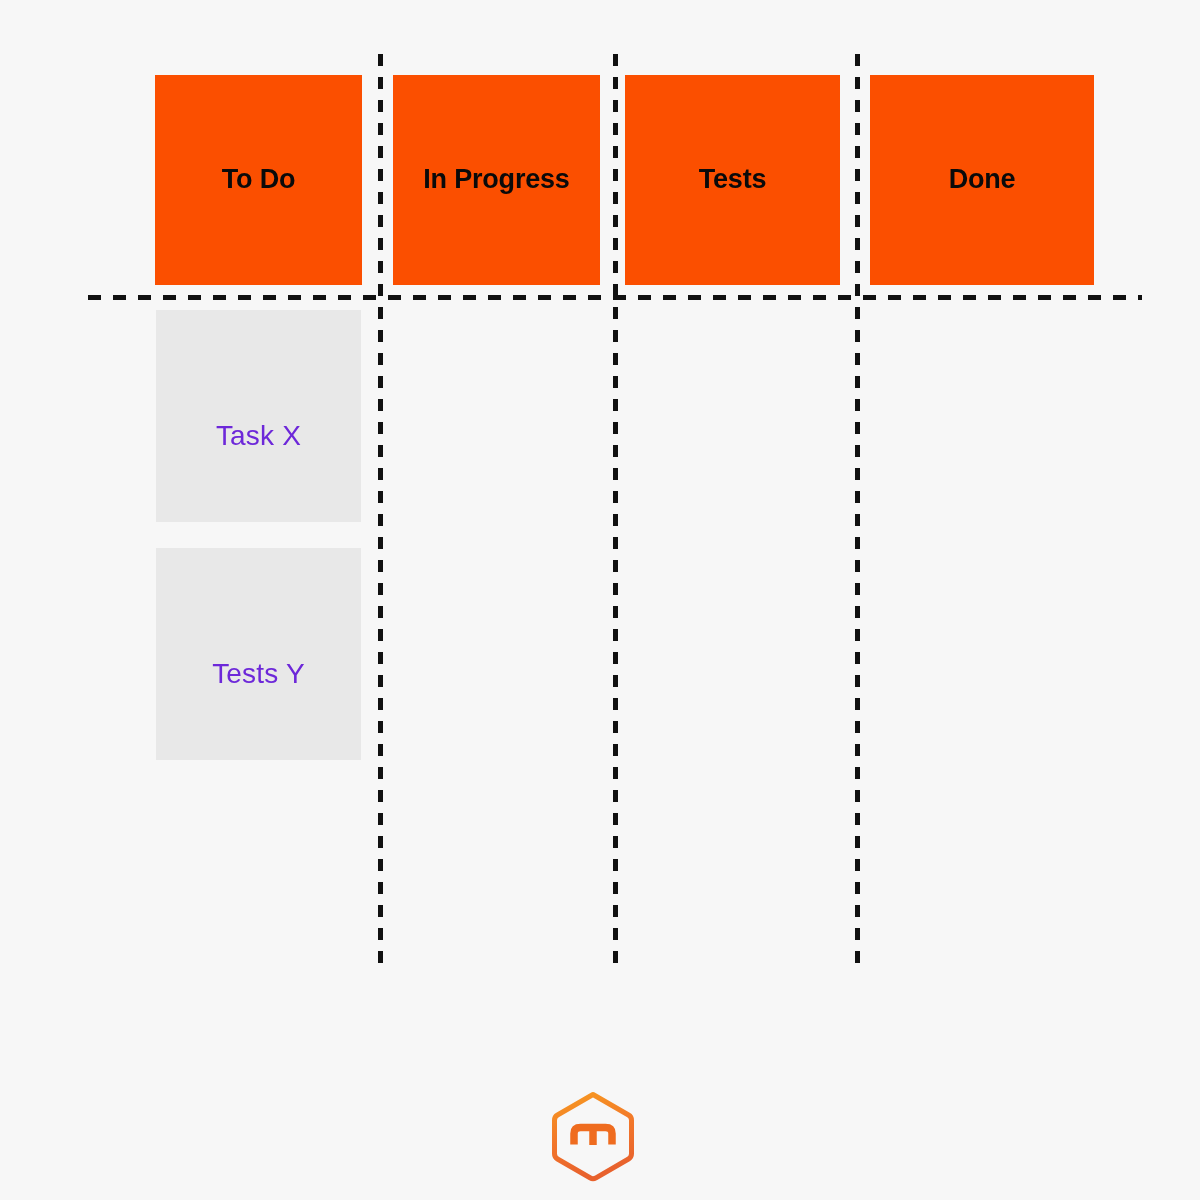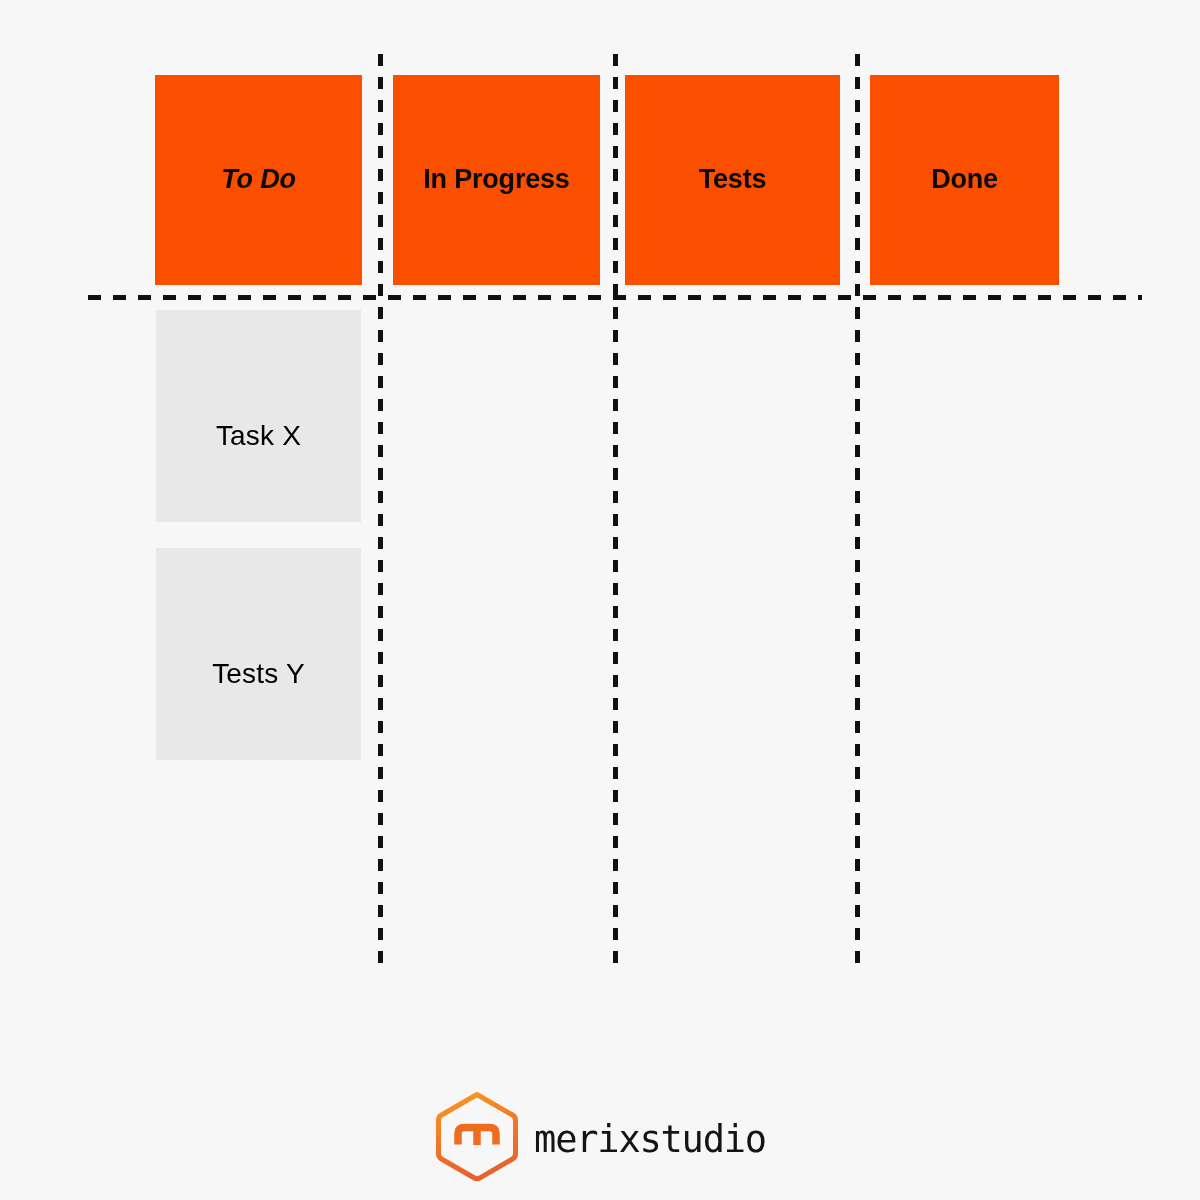--- a/index.html
+++ b/index.html
@@ -72,21 +72,21 @@
     position: absolute;
     left: 156px;
     width: 205px;
     height: 212px;
     background: #e8e8e8;
     display: flex;
     align-items: center;
     justify-content: center;
   }
   .task-card-label {
-    color: #000000;
+    color: #6d28d9;
     font-size: 28px;
     font-weight: normal;
     letter-spacing: 0.2px;
     margin-top: 40px;
   }
 
   
   #footer-logo {
     position: absolute;
     left: 0;
@@ -112,33 +112,33 @@
     line-height: 1;
     position: relative;
     top: 2px;
   }
 </style>
 </head>
 <body>
 
 <div id="board" style="background: rgb(247, 247, 247);">
 
-  <div class="col-header" id="col-header-0" style="left: 155px; width: 207px; background: rgb(251, 79, 0); font-style: italic;">
+  <div class="col-header" id="col-header-0" style="left: 155px; width: 207px; background: rgb(251, 79, 0);">
     <span class="col-header-label">To Do</span>
   </div>
 
   <div class="col-header" id="col-header-2" style="left: 625px; width: 215px; background: rgb(251, 79, 0);">
     <span class="col-header-label">Tests</span>
   </div>
 
   <div class="col-header" id="col-header-1" style="left: 393px; width: 207px; background: rgb(251, 79, 0);">
     <span class="col-header-label">In Progress</span>
   </div>
 
-  <div class="col-header" id="col-header-3" style="left: 870px; width: 189px; background: rgb(251, 79, 0);">
+  <div class="col-header" id="col-header-3" style="left: 870px; width: 224px; background: rgb(251, 79, 0);">
     <span class="col-header-label">Done</span>
   </div>
 
   <div class="v-divider" id="v-divider-0" style="left: 378px; top: 54px; height: 916px;"></div>
   <div class="v-divider" id="v-divider-1" style="left: 613px; top: 54px; height: 916px;"></div>
   <div class="v-divider" id="v-divider-2" style="left: 855px; top: 54px; height: 916px;"></div>
 
   <div class="h-divider" id="h-divider" style="left: 88px; top: 295px; width: 1054px;"></div>
 
   <div class="task-card" id="task-card-0" style="top: 310px; background: rgb(232, 232, 232);">
@@ -160,16 +160,15 @@
         </linearGradient>
       </defs>
       <path d="M43 5.5 L78.5 26 Q81.5 27.7 81.5 31.2 L81.5 64.8
                Q81.5 68.3 78.5 70 L46 88.8 Q43 90.5 40 88.8
                L7.5 70 Q4.5 68.3 4.5 64.8 L4.5 31.2
                Q4.5 27.7 7.5 26 Z" fill="none" stroke="url(#hexgrad)" stroke-width="5" stroke-linejoin="round"></path>
       <path d="M24 55.5 L24 44.5 Q24 38.5 30.5 38.5 L55.5 38.5
                Q62 38.5 62 44.5 L62 55.5" fill="none" stroke="#ef6c1f" stroke-width="7.5" stroke-linecap="butt"></path>
       <line x1="43" y1="40" x2="43" y2="56" stroke="#ef6c1f" stroke-width="7.5"></line>
     </svg>
-    <span id="logo-wordmark" style="color: rgb(20, 20, 20);">merixstudio</span>
   </div>
 
 </div>
 
 </body></html>

